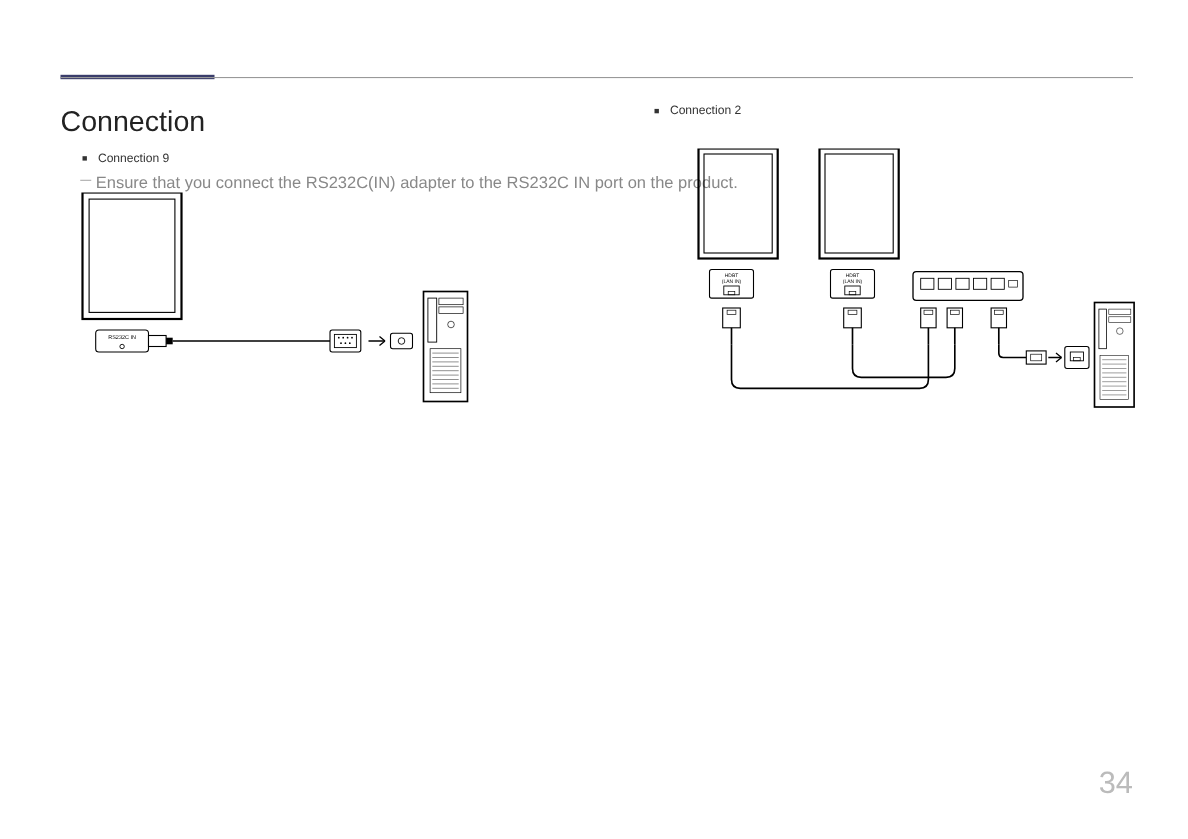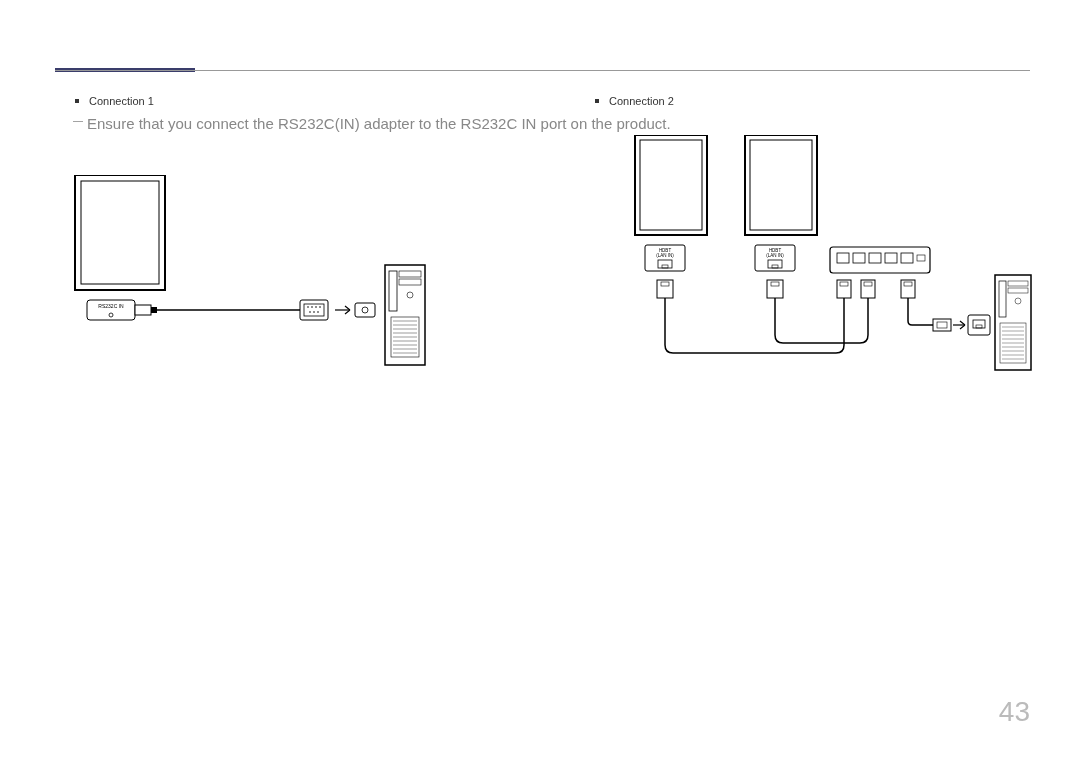--- a/index.html
+++ b/index.html
@@ -96,24 +96,25 @@
 svg { display: block; }
 </style>
 </head>
 <body>
 
 <div class="header-accent"></div>
 <div class="header-line"></div>
 
 <div class="page">
 
+  <h1 class="title">Connection</h1>
 
   <div class="bullet-row">
     <div class="bullet"></div>
-    <div class="bullet-text">Connection 1</div>
+    <div class="bullet-text">Connection 9</div>
   </div>
 
   <div class="note-row">
     <div class="note-dash">―</div>
     <div class="note-text">Ensure that you connect the RS232C(IN) adapter to the RS232C IN port on the product.</div>
   </div>
 
   <div class="diagram1">
     <svg width="380" height="210" viewBox="0 0 380 210">
 
@@ -254,13 +255,13 @@
           <line x1="427" y1="216" x2="449" y2="216"></line>
             <line x1="427" y1="220" x2="449" y2="220"></line>
           <line x1="427" y1="224" x2="449" y2="224"></line>
         </g>
       </svg>
     </div>
   </div>
 
 </div>
 
-<div class="page-num">43</div>
+<div class="page-num">34</div>
 
 </body></html>

